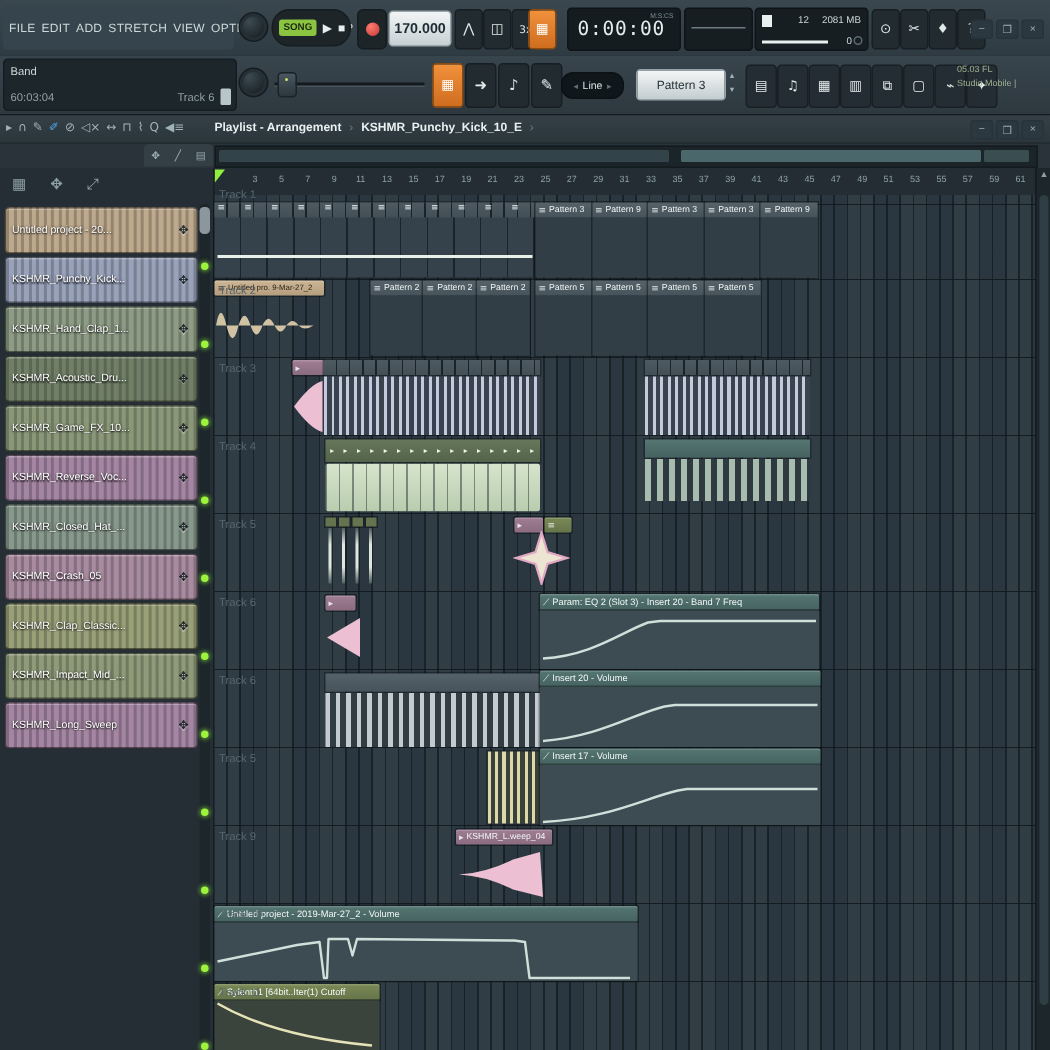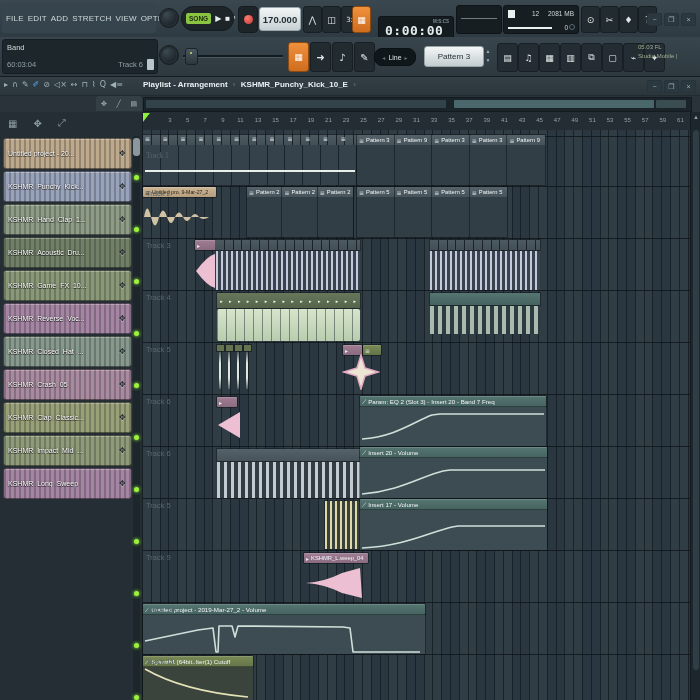--- a/index.html
+++ b/index.html
@@ -16,21 +16,21 @@
   .knob{border-radius:50%;background:radial-gradient(circle at 35% 30%,#3c4a52,#1b2327 70%);border:1px solid #141c20;box-shadow:inset 0 0 0 2px #262f35;}
   #transport{position:absolute;left:181px;top:6px;width:53px;height:25px;background:#1d2529;border-radius:12px;border:1px solid #151c20;display:flex;align-items:center;gap:4px;padding:0 4px;box-sizing:border-box;}
   #songbtn{background:#8bc440;color:#1c2a10;font-size:6.5px;font-weight:bold;border-radius:2px;padding:2px 3px;}
   .transp-glyph{color:#e7eeee;font-size:8px;}
   #recbtn{position:absolute;left:238px;top:6px;width:18px;height:25px;background:#1d2529;border-radius:4px;border:1px solid #151c20;display:flex;align-items:center;justify-content:center;}
   #recdot{width:9px;height:9px;border-radius:50%;background:radial-gradient(circle at 35% 30%,#ff7a70,#c33a34);}
   #tempo{position:absolute;left:259px;top:7px;width:40px;height:22px;background:linear-gradient(#f2f5f5,#c6d0d3);border-radius:3px;border:1px solid #9aa6aa;
          color:#1d2b33;font-weight:bold;font-size:9.5px;display:flex;align-items:center;justify-content:center;}
   .tbtn{position:absolute;top:6px;width:17px;height:25px;background:#222b30;border:1px solid #171f24;border-radius:3px;display:flex;align-items:center;justify-content:center;font-size:9px;color:#dfe8e8;}
   .tbtn.orange{background:linear-gradient(#f0913c,#cf6d1f);color:#fff;border-color:#8a4a12;}
-  #timedisp{position:absolute;left:378px;top:16px;width:74px;height:27px;background:#141c20;border-radius:3px;border:1px solid #0e1418;font-weight:bold;}
+  #timedisp{position:absolute;left:378px;top:5px;width:74px;height:27px;background:#141c20;border-radius:3px;border:1px solid #0e1418;}
   #timeval{position:absolute;left:6px;top:6px;font-family:"DejaVu Sans Mono",monospace;font-size:13px;color:#e2ecec;letter-spacing:.5px;}
   #timeunit{position:absolute;right:4px;top:2px;font-size:4.5px;color:#7d8d92;}
   #scope{position:absolute;left:456px;top:5px;width:44px;height:27px;background:#161e22;border-radius:3px;border:1px solid #0e1418;}
   #scope::after{content:"";position:absolute;left:4px;right:4px;top:12px;height:1px;background:#6d7d82;}
   #resources{position:absolute;left:503px;top:5px;width:74px;height:27px;background:#161e22;border-radius:3px;border:1px solid #0e1418;font-size:6.5px;color:#cdd8da;}
   #res-bars{position:absolute;left:4px;top:4px;width:9px;height:8px;background:linear-gradient(90deg,#e8f0f0 0 7px,transparent 7px);}
   #res-cpu{position:absolute;left:28px;top:4px;}
   #res-mem{position:absolute;right:4px;top:4px;}
   #res-meter{position:absolute;left:4px;bottom:4px;width:44px;height:2px;background:#e8f0f0;}
   #res-poly{position:absolute;right:10px;bottom:2px;}
@@ -655,21 +655,21 @@
           <svg style="position:absolute;left:0;top:11px;" width="110" height="33" viewBox="0 0 110 33">
             <path d="M2 2 Q 40 24 105 30" fill="none" stroke="#e6e2b8" stroke-width="1.6" stroke-linejoin="round"></path>
           </svg>
         </div>
       </div>
 
     <div id="vscroll">
       <div class="arr">▲</div>
       <div id="vhandle"></div>
     </div>
-  <div class="track-label" style="left: 146px; top: 74px; font-family: Liberation Serif, serif;">Track 1</div>
+  <div class="track-label" style="left: 146px; top: 48px;">Track 1</div>
       <div class="led" style="left: 134px; top: 98px;"></div>
       <div class="track-label" style="left: 146px; top: 112px; text-align: right;">Track 2</div>
       <div class="led" style="left: 134px; top: 150px;"></div>
       <div class="track-label" style="left: 146px; top: 164px;">Track 3</div>
       <div class="led" style="left: 134px; top: 202px;"></div>
       <div class="track-label" style="left: 146px; top: 216px;">Track 4</div>
       <div class="led" style="left: 134px; top: 254px;"></div>
       <div class="track-label" style="left: 146px; top: 268px;">Track 5</div>
       <div class="led" style="left: 134px; top: 306px;"></div>
       <div class="track-label" style="left: 146px; top: 320px;">Track 6</div>

